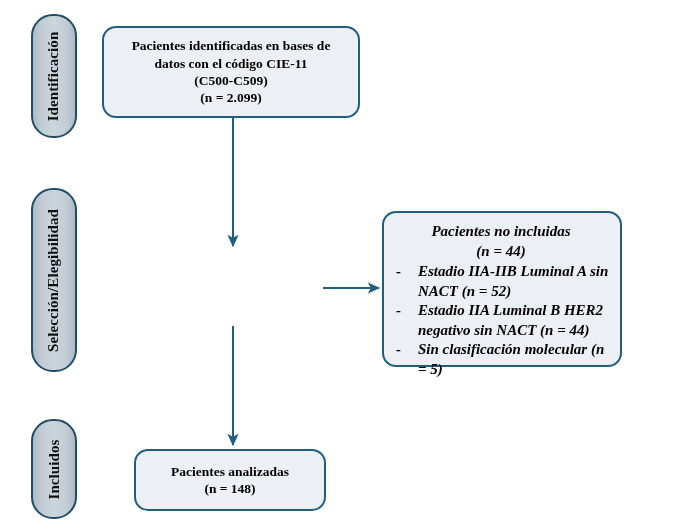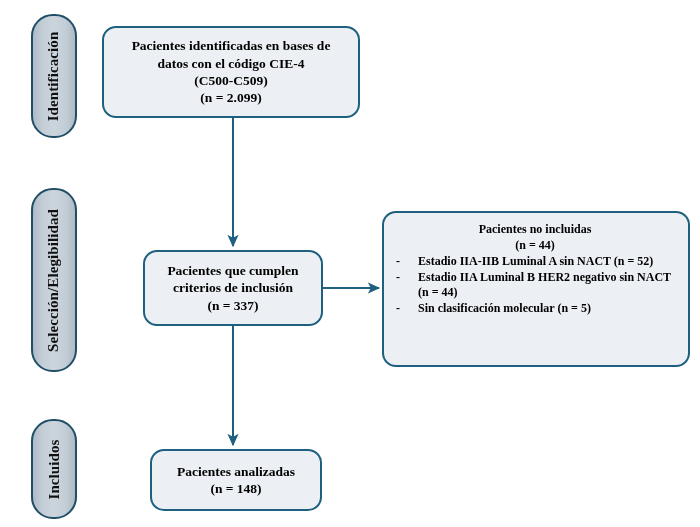--- a/index.html
+++ b/index.html
@@ -68,38 +68,39 @@
     font-weight: bold;
     font-size: 13.5px;
     line-height: 1.28;
     text-align: center;
     padding: 4px 8px;
   }
   .flow-box .line { display: block; white-space: nowrap; }
 
   #box-identified { left: 102px; top: 26px;  width: 258px; height: 92px; }
   #box-eligible   { left: 143px; top: 250px; width: 180px; height: 76px; }
-  #box-analyzed   { left: 150px; top: 449px; width: 172px; height: 62px; }
+  #box-analyzed   { left: 134px; top: 449px; width: 192px; height: 62px; }
 
   
   #box-excluded {
     position: absolute;
     box-sizing: border-box;
     left: 382px;
     top: 211px;
-    width: 308px;
+    width: 240px;
     height: 156px;
     background: #eceff3;
     border: 2px solid #1f6081;
     border-radius: 14px;
     padding: 9px 10px 8px 8px;
     color: #000000;
     font-weight: bold;
-    font-size: 12px;
+    font-size: 15px;
     line-height: 1.3;
+    font-style: italic;
   }
   #box-excluded .excl-head {
     text-align: center;
     display: block;
     white-space: nowrap;
   }
   #box-excluded .excl-list {
     margin: 1px 0 0 0;
     padding: 0;
     list-style: none;
@@ -151,30 +152,25 @@
 
     <line x1="233" y1="118" x2="233" y2="246" stroke="#1f6081" stroke-width="2" marker-end="url(#arrowhead)"></line>
 
     <line x1="323" y1="288" x2="379" y2="288" stroke="#1f6081" stroke-width="2" marker-end="url(#arrowhead)"></line>
 
     <line x1="233" y1="326" x2="233" y2="445" stroke="#1f6081" stroke-width="2" marker-end="url(#arrowhead)"></line>
   </svg>
 
   <div class="flow-box" id="box-identified">
     <span class="line">Pacientes identificadas en bases de</span>
-    <span class="line">datos con el código CIE-4</span>
+    <span class="line">datos con el código CIE-11</span>
     <span class="line">(C500-C509)</span>
     <span class="line">(n = 2.099)</span>
   </div>
 
-  <div class="flow-box" id="box-eligible">
-    <span class="line">Pacientes que cumplen</span>
-    <span class="line">criterios de inclusión</span>
-    <span class="line">(n = 337)</span>
-  </div>
 
   <div id="box-excluded">
     <span class="excl-head">Pacientes no incluidas</span>
     <span class="excl-head">(n = 44)</span>
     <ul class="excl-list">
       <li>
         <span class="dash">-</span>
         <span>Estadio IIA-IIB Luminal A sin NACT (n = 52)</span>
       </li>
       <li>

